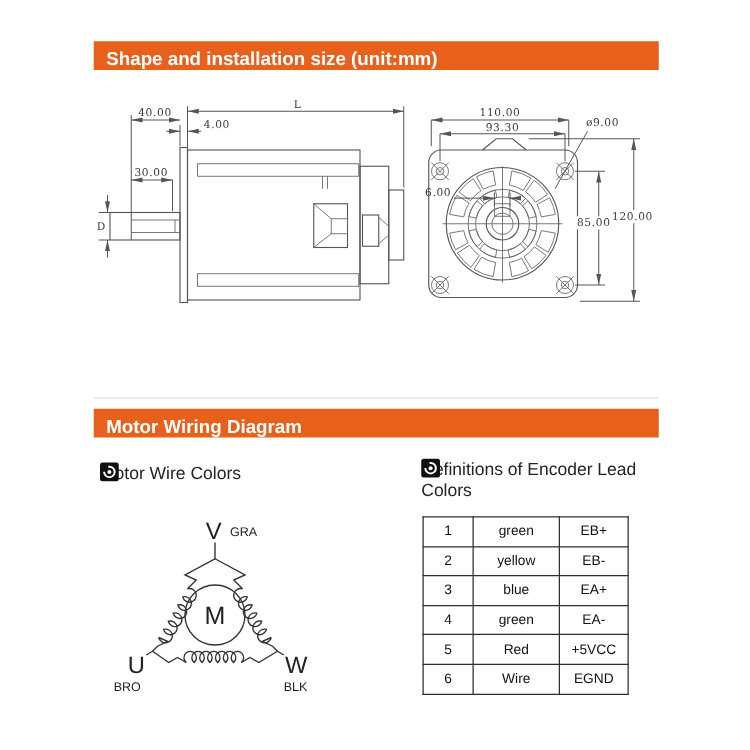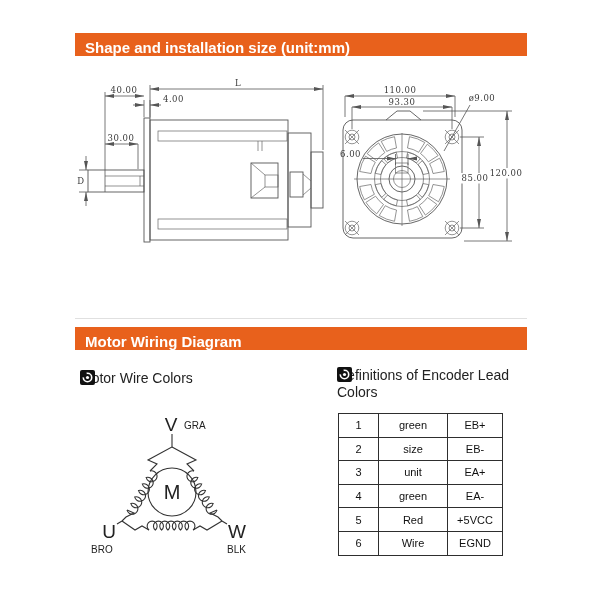--- a/index.html
+++ b/index.html
@@ -229,26 +229,26 @@
         <col style="width:55px">
       </colgroup>
     <tbody>
         <tr>
           <td>1</td>
           <td>green</td>
           <td>EB+</td>
         </tr>
         <tr>
           <td>2</td>
-          <td>size</td>
+          <td>yellow</td>
           <td>EB-</td>
         </tr>
         <tr>
           <td>3</td>
-          <td>unit</td>
+          <td>blue</td>
           <td>EA+</td>
         </tr>
         <tr>
           <td>4</td>
           <td>green</td>
           <td>EA-</td>
         </tr>
         <tr>
           <td>5</td>
           <td>Red</td>

